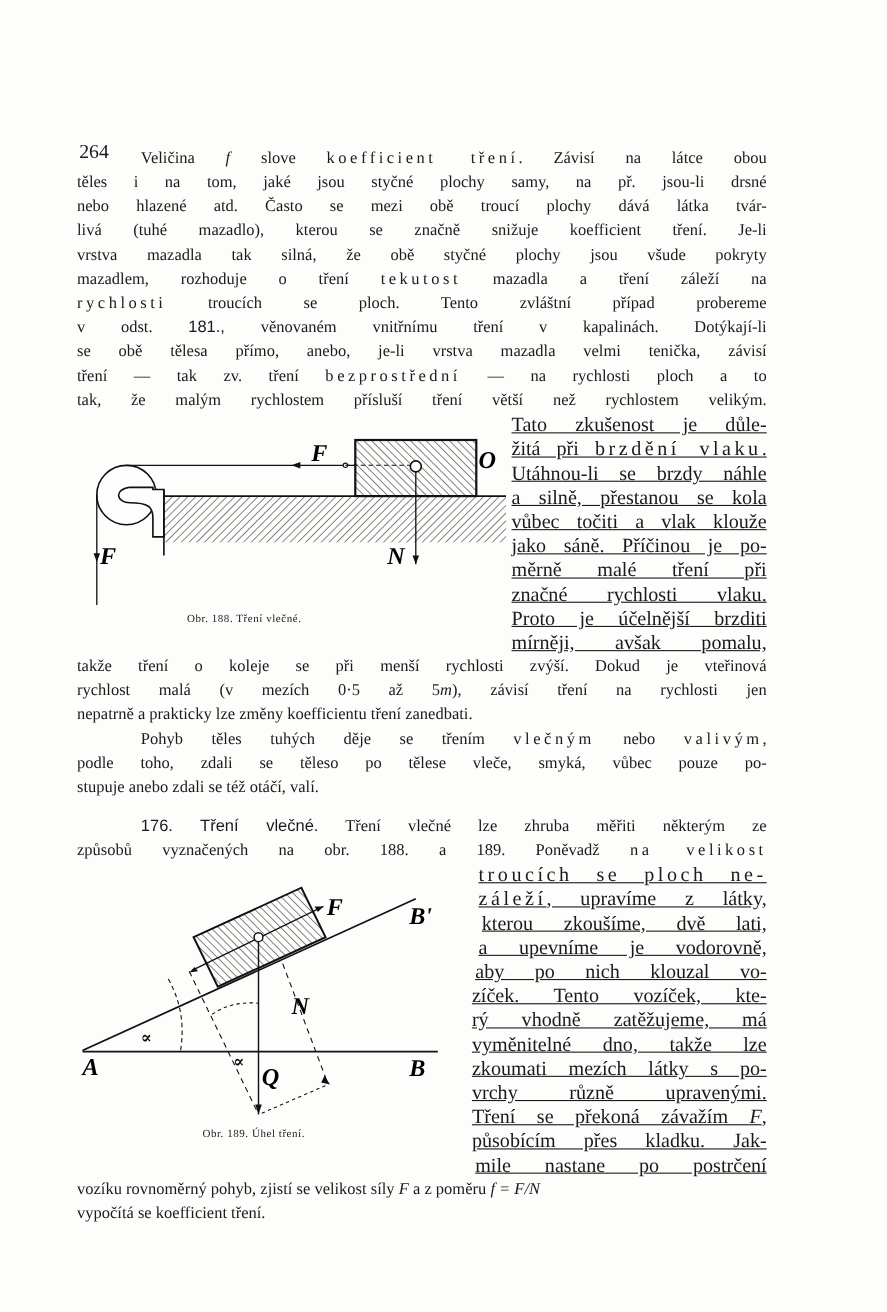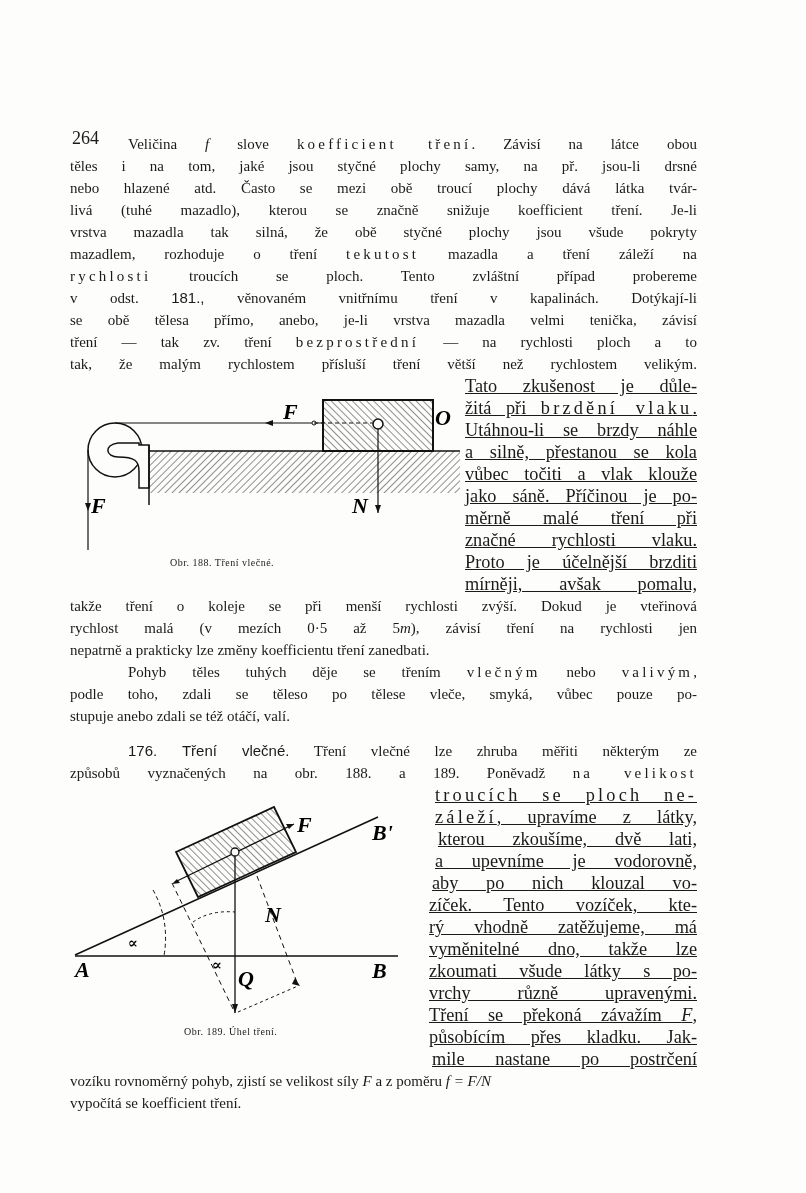--- a/index.html
+++ b/index.html
@@ -106,21 +106,21 @@
 
 <div>
   <div class="narrow-r sp" style="left:435px;top:784px;width:262px">troucích se ploch ne-</div>
   <div class="narrow-r" style="left:435px;top:806px;width:262px"><span class="sp">záleží</span><span>, upravíme z látky,</span></div>
   <div class="narrow-r" style="left:438px;top:828px;width:259px">kterou zkoušíme, dvě lati,</div>
   <div class="narrow-r" style="left:435px;top:850px;width:262px">a upevníme je vodorovně,</div>
   <div class="narrow-r" style="left:432px;top:872px;width:265px">aby po nich klouzal vo-</div>
   <div class="narrow-r" style="left:429px;top:894px;width:268px">zíček. Tento vozíček, kte-</div>
   <div class="narrow-r" style="left:429px;top:916px;width:268px">rý vhodně zatěžujeme, má</div>
   <div class="narrow-r" style="left:429px;top:938px;width:268px">vyměnitelné dno, takže lze</div>
-  <div class="narrow-r" style="left:429px;top:960px;width:268px">zkoumati všude látky s po-</div>
+  <div class="narrow-r" style="left:429px;top:960px;width:268px">zkoumati mezích látky s po-</div>
   <div class="narrow-r" style="left:429px;top:982px;width:268px">vrchy různě upravenými.</div>
   <div class="narrow-r" style="left:429px;top:1004px;width:268px"><span>Tření se překoná závažím </span><span class="i">F</span><span>,</span></div>
   <div class="narrow-r" style="left:429px;top:1026px;width:268px">působícím přes kladku. Jak-</div>
   <div class="narrow-r" style="left:432px;top:1048px;width:265px">mile nastane po postrčení</div>
 </div>
 
 <svg style="left:60px;top:790px" width="350" height="230" viewBox="0 0 350 230">
   <defs>
     <pattern id="hatch3" patternUnits="userSpaceOnUse" width="5" height="5" patternTransform="rotate(-45)">
       <line x1="0" y1="0" x2="0" y2="5" stroke="#222" stroke-width="1"></line>

